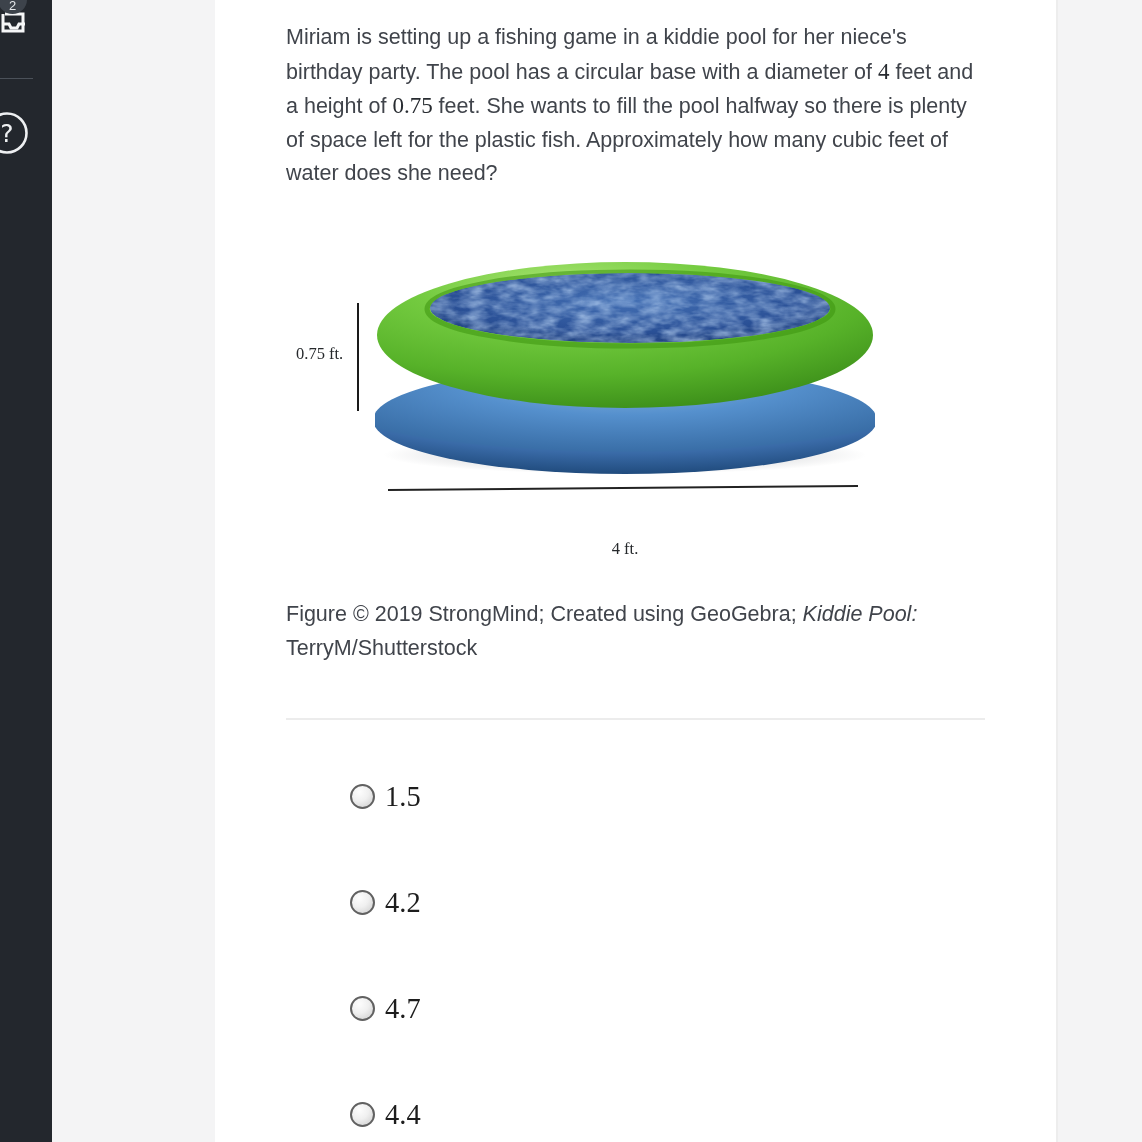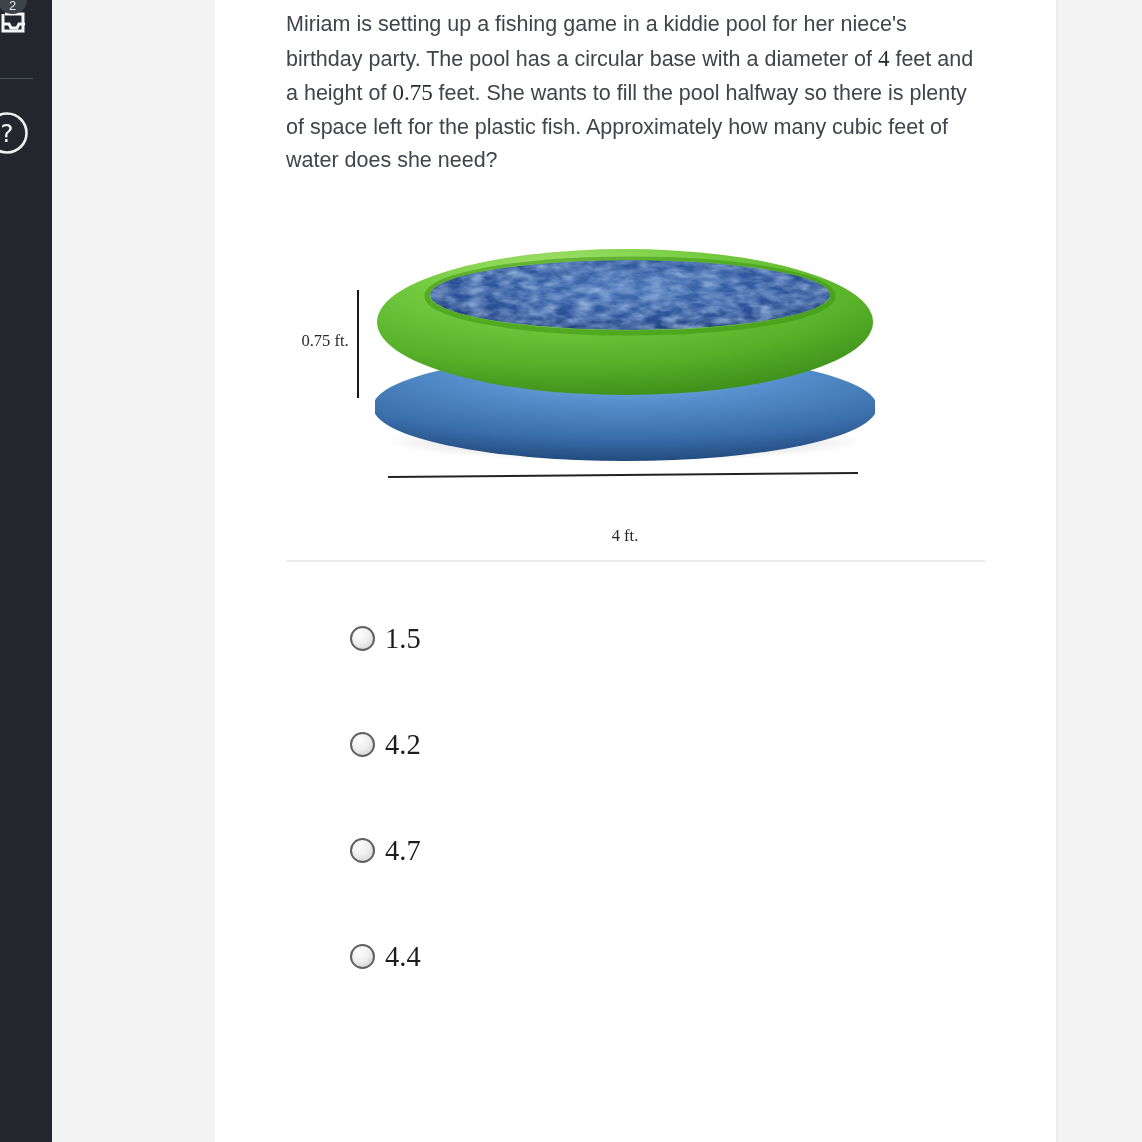--- a/index.html
+++ b/index.html
@@ -26,34 +26,34 @@
 
   
   .gutter-left { flex: 0 0 163px; background: #f4f4f5; }
   .gutter-right { flex: 0 0 91px; background: #f4f4f5; border-left: 2px solid #ededed; }
 
   
   .content { flex: 0 0 836px; background: #ffffff; }
   .inner { padding: 0 71px; }
 
   .question {
-    margin-top: 8px; max-width: 694px;
+    margin-top: 21px; max-width: 694px;
     font-size: 21.5px; line-height: 33.6px; color: #40444b;
   }
   .math-num {
     font-family: "Liberation Serif", serif;
     font-size: 23px; color: #272b30;
   }
 
   
   .pool-figure { position: relative; height: 265px; margin-top: 65px; width: 694px; }
   .pool-svg { position: absolute; left: 89px; top: 5px; }
   .dim-vline { position: absolute; left: 71px; top: 47px; width: 2px; height: 108px; background: #1a1a1a; }
   .dim-vlabel {
-    position: absolute; left: 10px; top: 88px; width: 58px; text-align: center;
+    position: absolute; left: 10px; top: 88px; width: 58px; text-align: left;
     font-family: "Liberation Serif", serif; font-size: 16.5px; color: #26292c; white-space: nowrap;
   }
   .dim-hline {
     position: absolute; left: 102px; top: 233px; width: 470px; height: 1.5px;
     background: #222; transform: rotate(-0.5deg); transform-origin: left center;
   }
   .dim-hlabel {
     position: absolute; left: 259px; top: 243px; width: 160px; text-align: center;
     font-family: "Liberation Serif", serif; font-size: 16.5px; color: #26292c; margin-top: 40px;
   }
@@ -165,20 +165,21 @@
             <rect x="55" y="12" width="400" height="70" filter="url(#rippleFx)" opacity="0.65"></rect>
           </g>
         </svg>
 
         <div class="dim-vline"></div>
         <div class="dim-vlabel">0.75 ft.</div>
         <div class="dim-hline"></div>
         <div class="dim-hlabel">4 ft.</div>
       </figure>
 
+      <p class="attribution"><span>Figure © 2019 StrongMind; Created using GeoGebra; </span><span class="ital">Kiddie Pool:</span><span> TerryM/Shutterstock</span></p>
 
       <hr class="divider">
 
       <div class="options">
         <label class="option first">
           <span class="radio"></span>
           <span class="opt-label">1.5</span>
         </label>
         <label class="option">
           <span class="radio"></span>

